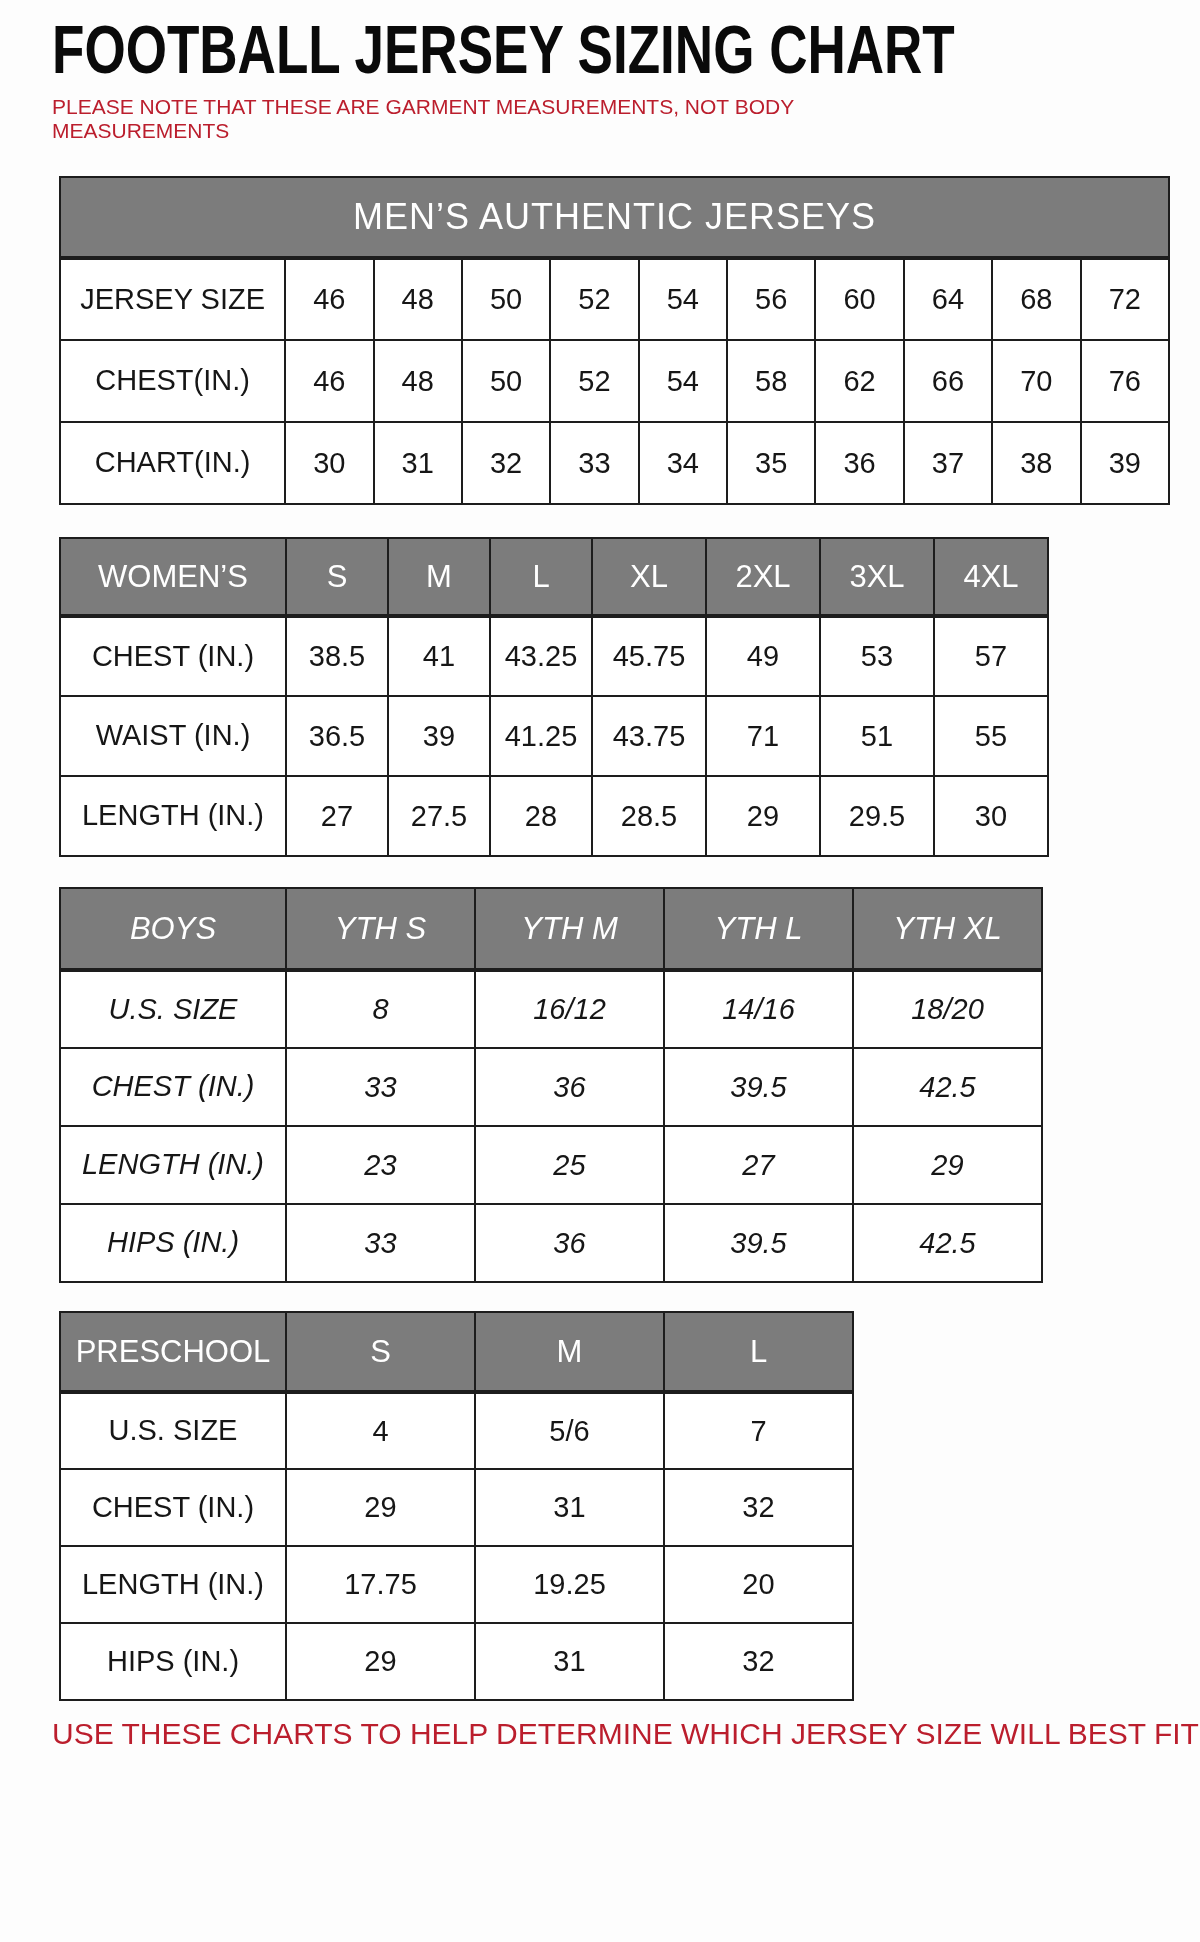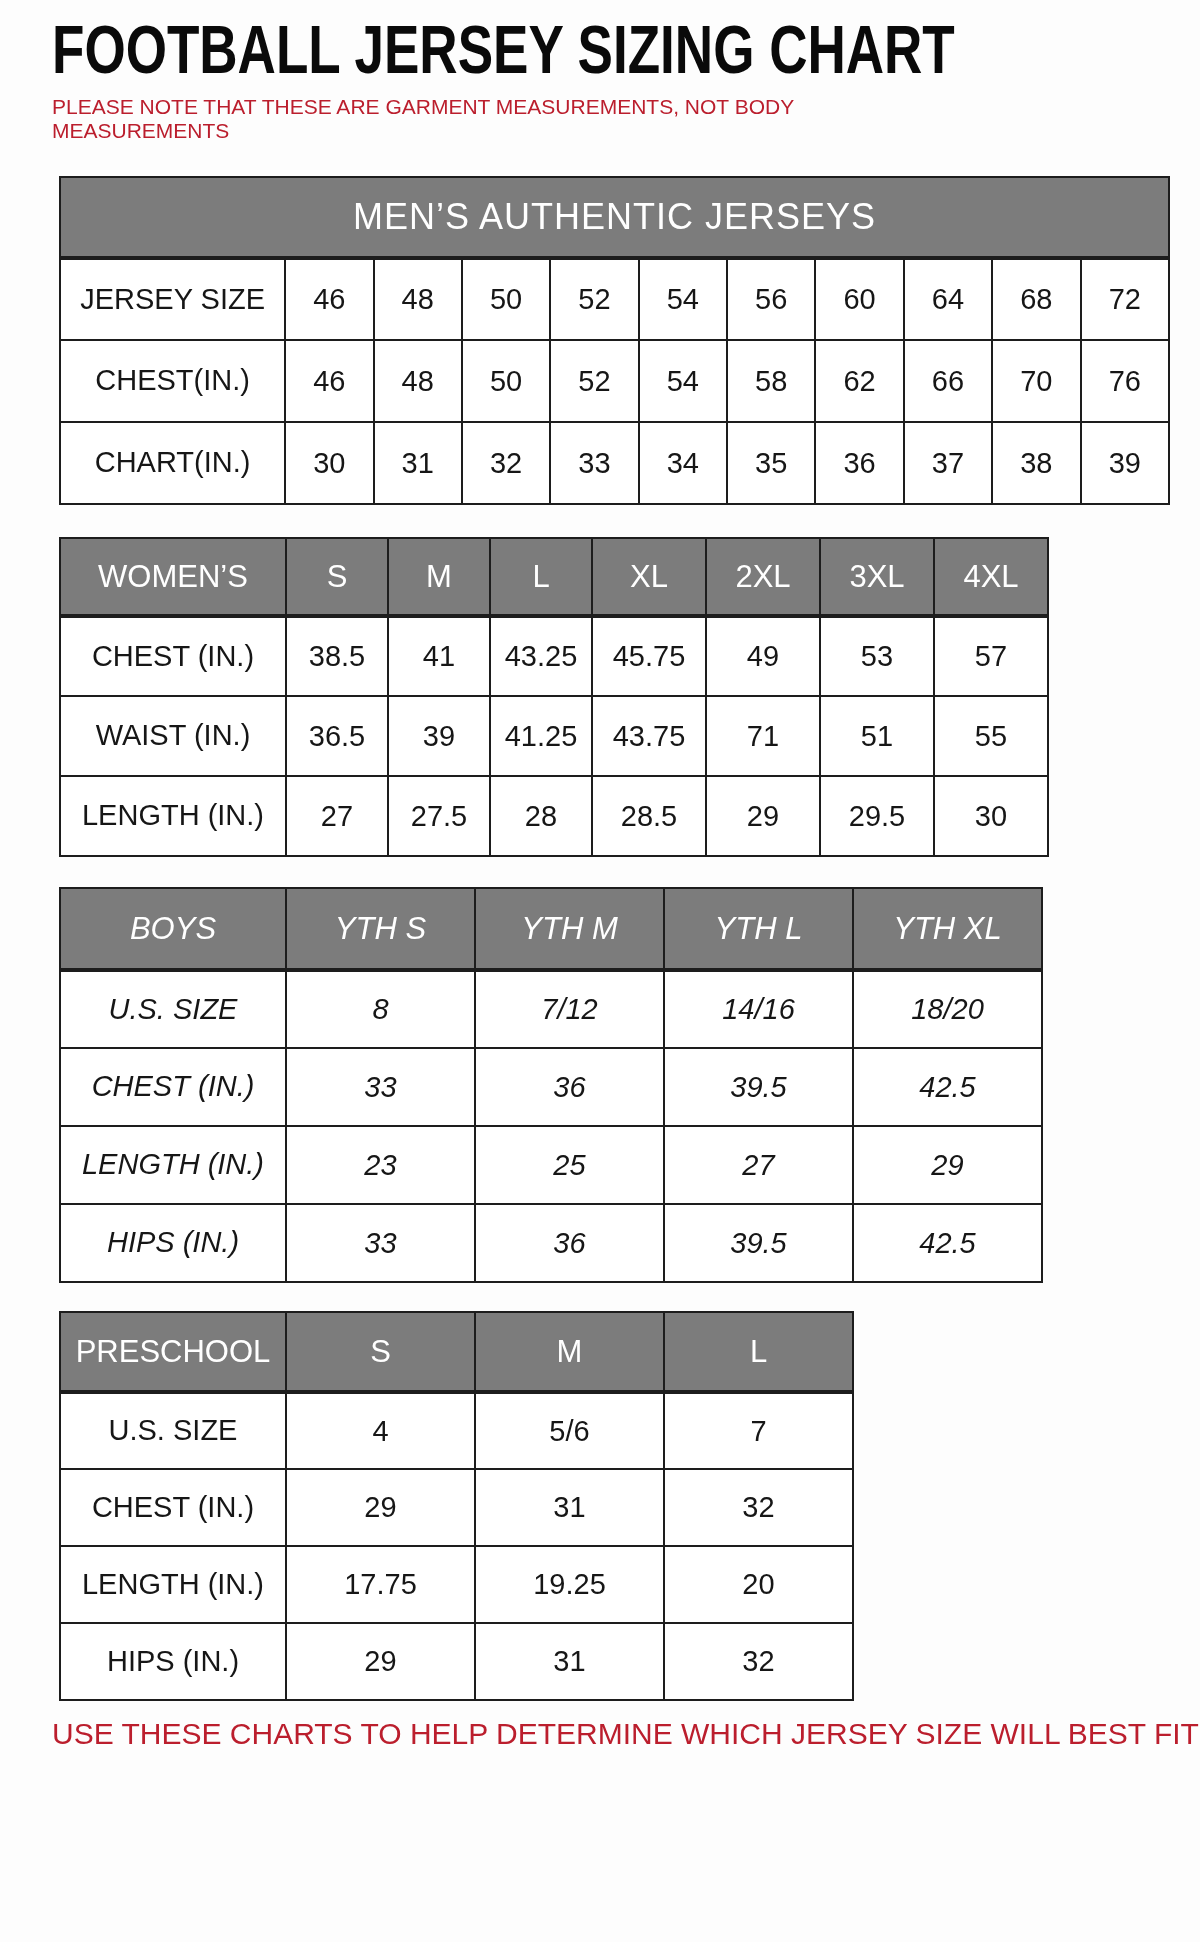--- a/index.html
+++ b/index.html
@@ -230,21 +230,21 @@
         <th class="hdr">YTH S</th>
         <th class="hdr">YTH M</th>
         <th class="hdr">YTH L</th>
         <th class="hdr">YTH XL</th>
       </tr>
     </thead>
     <tbody>
       <tr>
         <td class="row-label">U.S. SIZE</td>
         <td class="cell">8</td>
-        <td class="cell">7/12</td>
+        <td class="cell">16/12</td>
         <td class="cell">14/16</td>
         <td class="cell">18/20</td>
       </tr>
       <tr>
         <td class="row-label">CHEST (IN.)</td>
         <td class="cell">33</td>
         <td class="cell">36</td>
         <td class="cell">39.5</td>
         <td class="cell">42.5</td>
       </tr>

